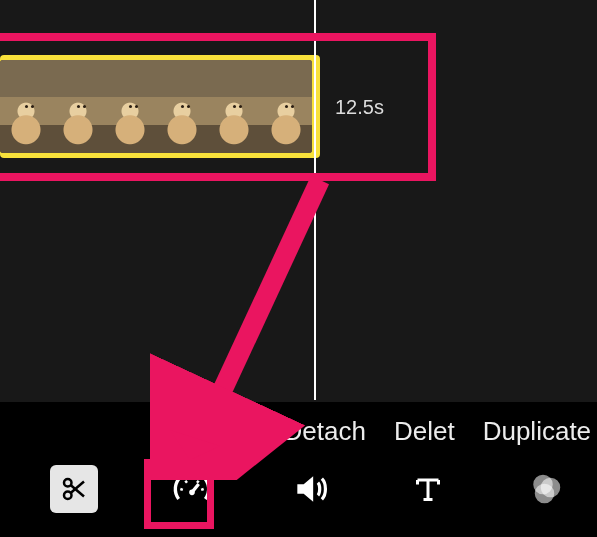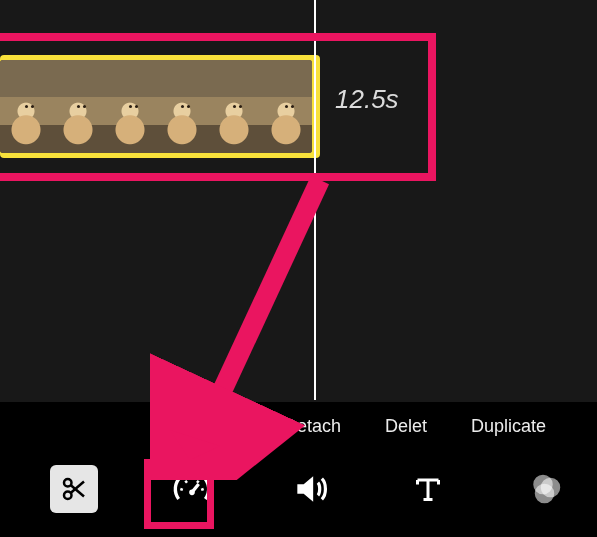--- a/index.html
+++ b/index.html
@@ -50,25 +50,24 @@
   }
   .thumb::after {
     content:"";
     position:absolute; left:49%; top:48%;
     width:3px; height:3px; background:#2a1e12; border-radius:50%;
     box-shadow: 6px 0 0 #2a1e12;
   }
 
   .duration {
     position: absolute;
-    left: 335px; top: 84px;
+    left: 335px; top: 96px;
     color: #dcdcdc;
-    font-size: 26px;
+    font-size: 20px;
     z-index: 5;
-    font-style: italic;
   }
 
   .playhead {
     position: absolute;
     left: 314px; top: 0;
     width: 2px; height: 400px;
     background: #ffffff;
     z-index: 10;
   }
 
@@ -79,23 +78,23 @@
     width: 597px; height: 135px;
     background: #000000;
     z-index: 5;
   }
   .action-row {
     position: absolute;
     top: 14px; left: 0; right: 0;
     height: 30px;
     display: flex;
     padding-left: 205px;
-    gap: 44px;
+    gap: 28px;
     color: #ececec;
-    font-size: 18px;
+    font-size: 26px;
     white-space: nowrap;
   }
   .action { cursor: pointer; }
   .icon-row {
     position: absolute;
     bottom: 18px; left: 0; right: 0;
     height: 60px;
     display: flex;
     align-items: center;
     gap: 70px;

